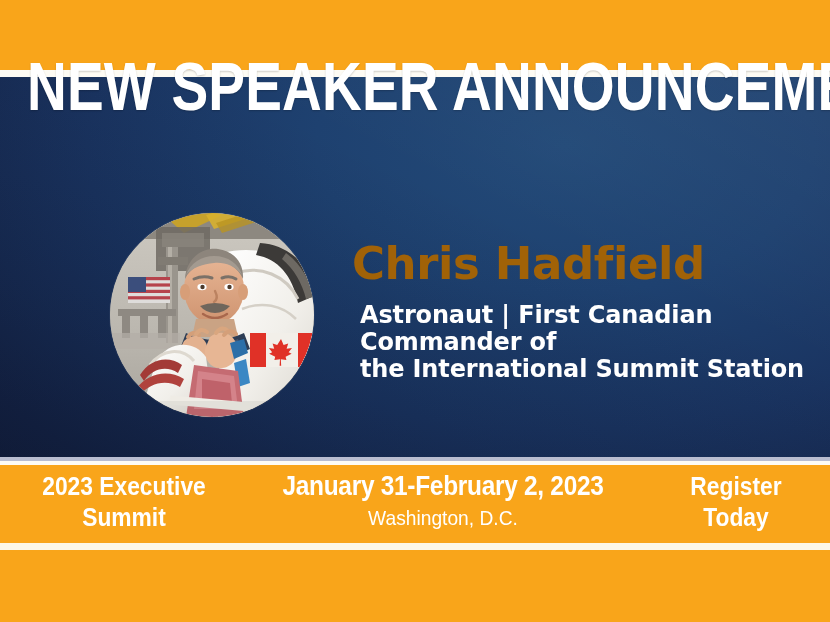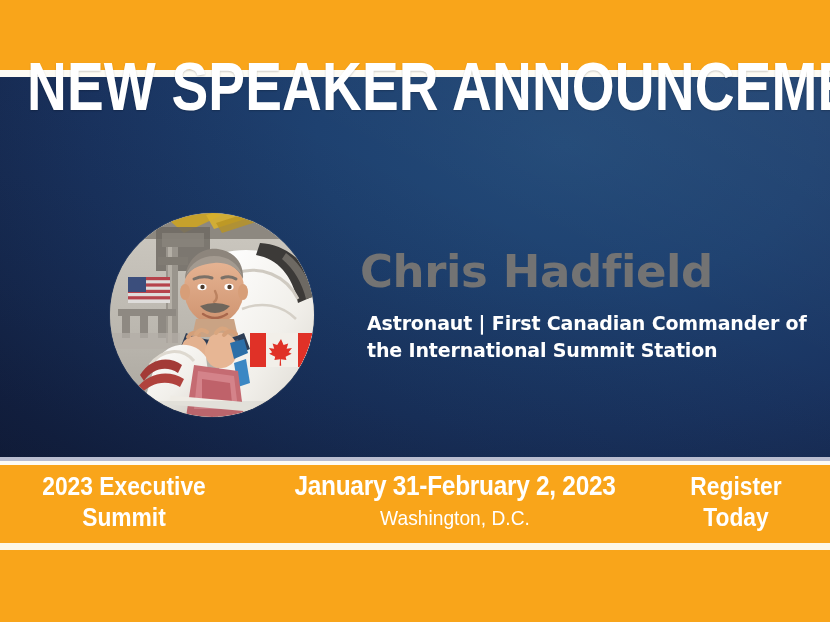--- a/index.html
+++ b/index.html
@@ -99,33 +99,33 @@
   .portrait svg { display: block; width: 204px; height: 204px; }
 
   
   .speaker-block {
     position: absolute;
     left: 352px;
     top: 238px;
     width: 460px;
   }
   .speaker-name {
-    margin: 8px;
-    color: #737373;
+    margin: 0;
+    color: #a16207;
     font-family: "DejaVu Sans", sans-serif;
     font-size: 45px;
     line-height: 52px;
     font-weight: 700;
     letter-spacing: -0.4px;
   }
   .speaker-title {
-    margin: 12px 0 0 15px;
+    margin: 12px 0 0 8px;
     color: #ffffff;
     font-family: "DejaVu Sans", sans-serif;
-    font-size: 19px;
+    font-size: 24px;
     line-height: 27px;
     font-weight: 700;
     letter-spacing: -0.15px;
     width: 445px;
   }
 
   
   .rule-lav {
     position: absolute;
     left: 0;
@@ -179,21 +179,21 @@
   .foot-summit {
     left: 14px;
     top: 471px;
     width: 220px;
     font-size: 24px;
     line-height: 30px;
     transform: scale(0.95, 1.04);
     transform-origin: center top;
   }
   .foot-dates {
-    left: 260px;
+    left: 248px;
     top: 468px;
     width: 390px;
   }
   .foot-dates .dates-line {
     font-size: 26px;
     line-height: 34px;
     letter-spacing: -0.3px;
     transform: scale(0.94, 1.05);
     transform-origin: center top;
   }

